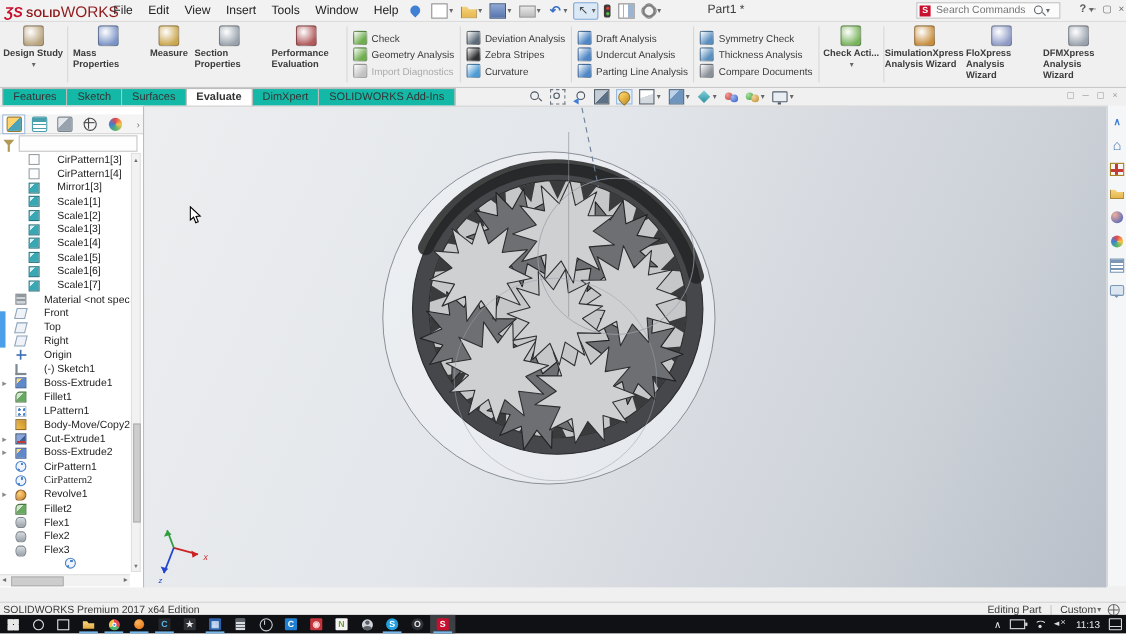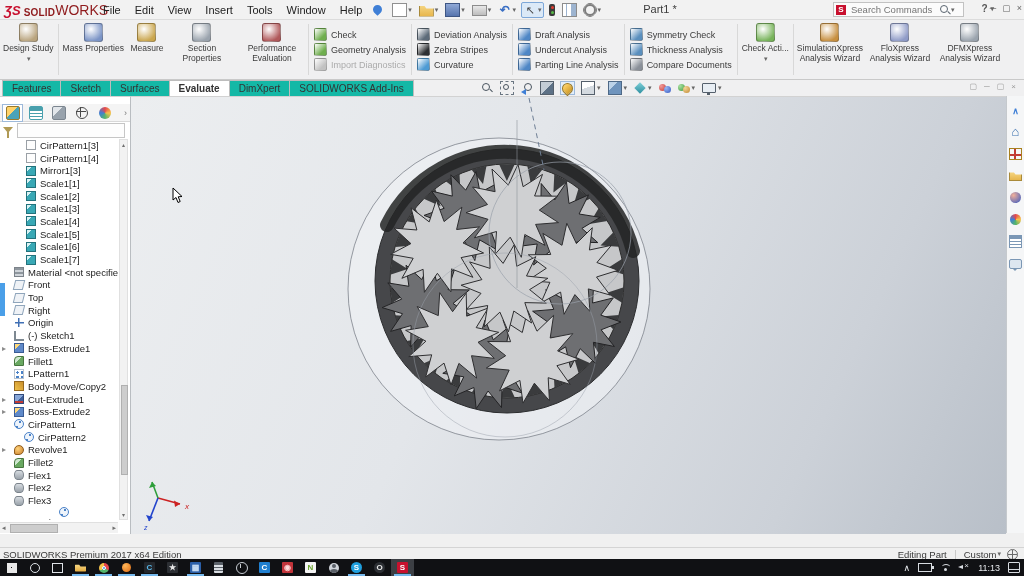--- a/index.html
+++ b/index.html
@@ -55,21 +55,21 @@
   #winctrl{position:absolute;right:2px;top:3px;display:flex;gap:6px;color:#666;font-size:9px;}
 
   
   #ribbon{position:absolute;left:0;top:20px;width:1024px;height:59px;background:#f0f0f1;
     border-bottom:1px solid #c9c9c9;display:flex;align-items:stretch;overflow:hidden;}
   .rsep{width:1px;background:#d8d8d8;margin:4px 1px;flex:0 0 auto;}
   .rgroup{display:flex;align-items:stretch;flex:0 0 auto;}
   .rbtn{display:flex;flex-direction:column;align-items:center;justify-content:flex-start;
     padding:3px 3px 1px;max-width:64px;min-width:34px;}
   .rbtn .ric{width:17px;height:17px;border-radius:3px;margin-bottom:2px;flex:0 0 auto;}
-  .rbtn .rlabel{font-size:8.5px;line-height:1.15;text-align:center;color:#3b3b3b;}
+  .rbtn .rlabel{font-size:8.5px;line-height:1.15;color:#3b3b3b;font-weight:bold;}
   .rbtn .dd{margin-top:1px;}
   .rstack{display:flex;flex-direction:column;justify-content:center;gap:2px;padding:2px 4px;}
   .rrow{display:flex;align-items:center;gap:4px;}
   .rrow .sic{width:11px;height:11px;border-radius:2px;flex:0 0 auto;}
   .rrow .slabel{font-size:9px;color:#3b3b3b;white-space:nowrap;}
   .rrow.disabled .slabel{color:#ababab;}
 
   
   #tabrow{position:absolute;left:0;top:80px;width:1024px;height:16px;background:#f0f0f1;}
   #cmdtabs{position:absolute;left:2px;top:0;display:flex;height:16px;}
@@ -121,21 +121,21 @@
   .pt-dx::after{content:"";position:absolute;top:3.2px;left:-1px;height:1.4px;width:10px;background:#4a4a4a;}
   .pt-dm{border-radius:50%;background:conic-gradient(#e5484d,#f6c34a,#53b56d,#3f7fd6,#e5484d);}
   .ptchevron{margin-left:auto;margin-right:3px;color:#777;font-size:9px;}
   #filterrow{position:absolute;left:0;top:25px;width:130px;height:16px;display:flex;align-items:center;padding-left:3px;box-sizing:border-box;}
   .funnel{width:0;height:0;border-left:5px solid transparent;border-right:5px solid transparent;
     border-top:6px solid #b09a55;position:relative;margin-right:4px;}
   .funnel::after{content:"";position:absolute;left:-1px;top:-1px;width:2px;height:6px;background:#b09a55;}
   #filter-input{width:102px;height:11px;border:1px solid #c6c6c6;background:#fdfdfd;outline:none;font-size:9px;}
   #tree{position:absolute;left:0;top:42px;width:118px;height:381px;overflow:hidden;}
   .trow{height:12.7px;display:flex;align-items:center;font-size:9.5px;color:#1c1c1c;
-    white-space:nowrap;position:relative;}
+    white-space:nowrap;position:relative;gap:12px;}
   .trow .exp{position:absolute;left:2px;color:#8a8a8a;font-size:8px;}
   .ti{width:10px;height:10px;display:inline-block;margin-right:4px;flex:0 0 auto;box-sizing:border-box;}
   .ti-body-outline{background:#fdfdfd;border:1px solid #9aa0a6;}
   .ti-body-teal{background:linear-gradient(135deg,#d9f2f4 0 30%,#39a8b5 30%);border:1px solid #23727c;}
   .ti-material{background:repeating-linear-gradient(0deg,#cfd4d9 0 2px,#8f979e 2px 4px);border:1px solid #7c838a;}
   .ti-plane{background:rgba(190,205,220,.25);border:1px solid #8fa5bb;transform:skewX(-14deg);}
   .ti-origin{background:linear-gradient(#3f6fb4,#3f6fb4) center/9px 1.5px no-repeat,
              linear-gradient(#3f6fb4,#3f6fb4) center/1.5px 9px no-repeat;}
   .ti-sketch{border-left:2px solid #7d8891;border-bottom:2px solid #7d8891;}
   .ti-extrude{background:linear-gradient(135deg,#ffd97a 0 32%,#5f89c9 32%);border:1px solid #3a5c94;}
@@ -612,21 +612,21 @@
           </div>
           <div class="trow" style="padding-left: 14px;">
             <span class="exp">▸</span>
             <span class="ti ti-extrude"></span>
             <span>Boss-Extrude2</span>
           </div>
           <div class="trow" style="padding-left: 14px;">
             <span class="ti ti-cirpattern"></span>
             <span>CirPattern1</span>
           </div>
-          <div class="trow" style="padding-left: 24px;">
+          <div class="trow" style="padding-left: 14px; font-family: Liberation Serif, serif;">
             <span class="ti ti-cirpattern"></span>
             <span>CirPattern2</span>
           </div>
           <div class="trow" style="padding-left: 14px;">
             <span class="exp">▸</span>
             <span class="ti ti-revolve"></span>
             <span>Revolve1</span>
           </div>
           <div class="trow" style="padding-left: 14px;">
             <span class="ti ti-fillet"></span>

